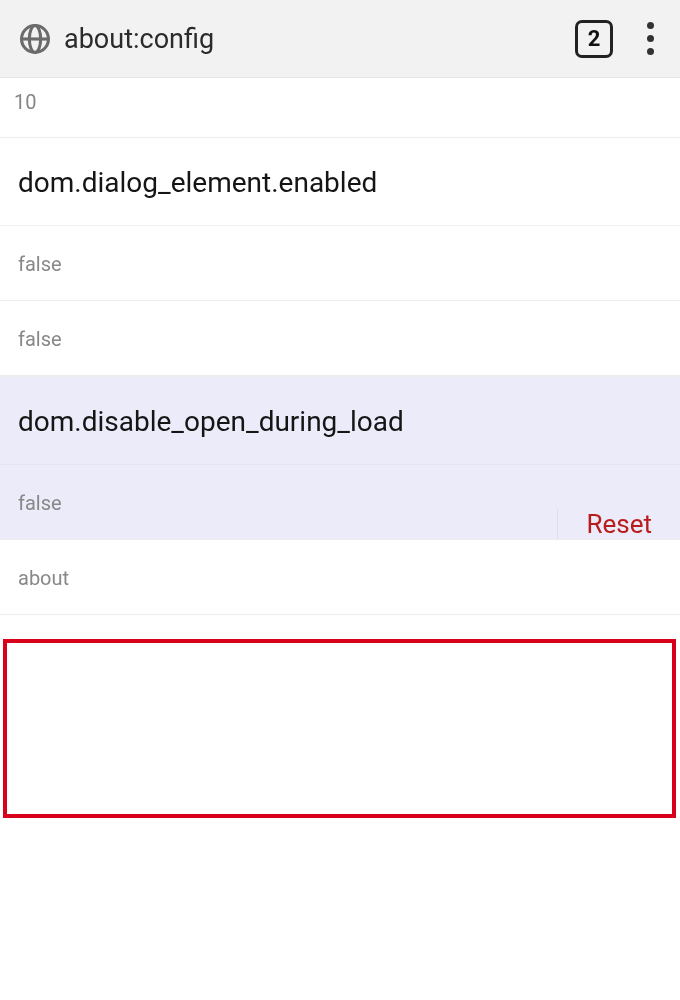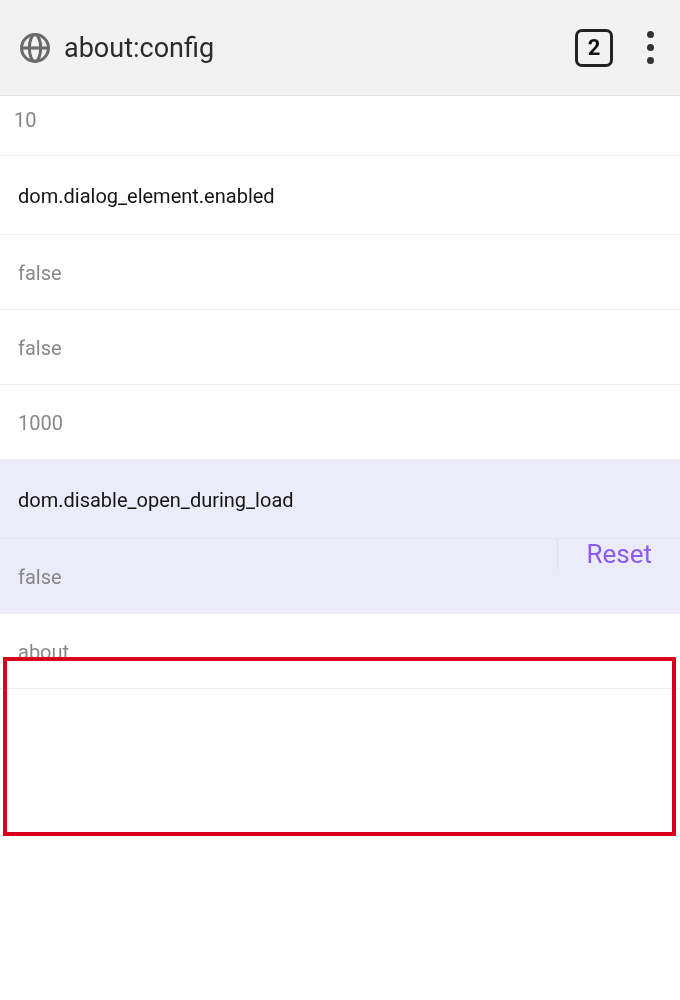--- a/index.html
+++ b/index.html
@@ -4,21 +4,21 @@
 <style>
 * { margin: 0; padding: 0; box-sizing: border-box; }
 body {
   font-family: -apple-system, BlinkMacSystemFont, "Segoe UI", Roboto, Arial, sans-serif;
   width: 680px;
   height: 1000px;
   background: #fff;
   overflow: hidden;
 }
 .toolbar {
-  height: 96px;
+  height: 78px;
   background: #f2f2f2;
   display: flex;
   align-items: center;
   padding: 0 18px;
   border-bottom: 1px solid #e5e5e5;
 }
 .globe-icon {
   width: 34px;
   height: 34px;
   color: #6b6b6b;
@@ -62,47 +62,47 @@
   height: 60px;
   padding: 12px 14px 10px 14px;
   font-size: 20px;
   color: #858585;
   border-bottom: 1px solid #ececec;
 }
 .pref {
   border-bottom: 1px solid #ececec;
 }
 .pref-name {
-  font-size: 20px;
+  font-size: 28px;
   color: #151515;
   padding: 28px 18px 26px 18px;
   border-bottom: 1px solid #f1f1f1;
 }
 .pref-value-row {
   display: flex;
-  align-items: flex-start;
+  align-items: flex-end;
 }
 .pref-value {
   flex: 1;
   font-size: 20px;
   color: #888;
   padding: 26px 18px 24px 18px;
 }
 .pref.selected {
   background: #ebebf9;
 }
 .pref.selected .pref-name {
   border-bottom: 1px solid #e4e4f2;
 }
 .action-btn {
   border: none;
   background: transparent;
   border-left: 1px solid #dedeee;
   font-size: 26px;
-  color: #8b5cf6;
+  color: #b91c1c;
   padding: 0 28px;
   font-family: inherit;
   cursor: pointer;
 }
 .highlight-box {
   position: absolute;
   border: 4px solid #d9001b;
   pointer-events: none;
   left: 3px;
   right: 4px;
@@ -136,23 +136,20 @@
         <div class="pref-value-row">
           <div class="pref-value">false</div>
         </div>
       </div>
       <div class="pref">
         <div class="pref-value-row">
           <div class="pref-value">false</div>
         </div>
       </div>
       <div class="pref">
-        <div class="pref-value-row">
-          <div class="pref-value">1000</div>
-        </div>
       </div>
       <div class="pref selected">
         <div class="pref-name">dom.disable_open_during_load</div>
         <div class="pref-value-row">
           <div class="pref-value">false</div>
           <button class="action-btn">Reset</button>
         </div>
       </div>
       <div class="pref">
         <div class="pref-value-row">

